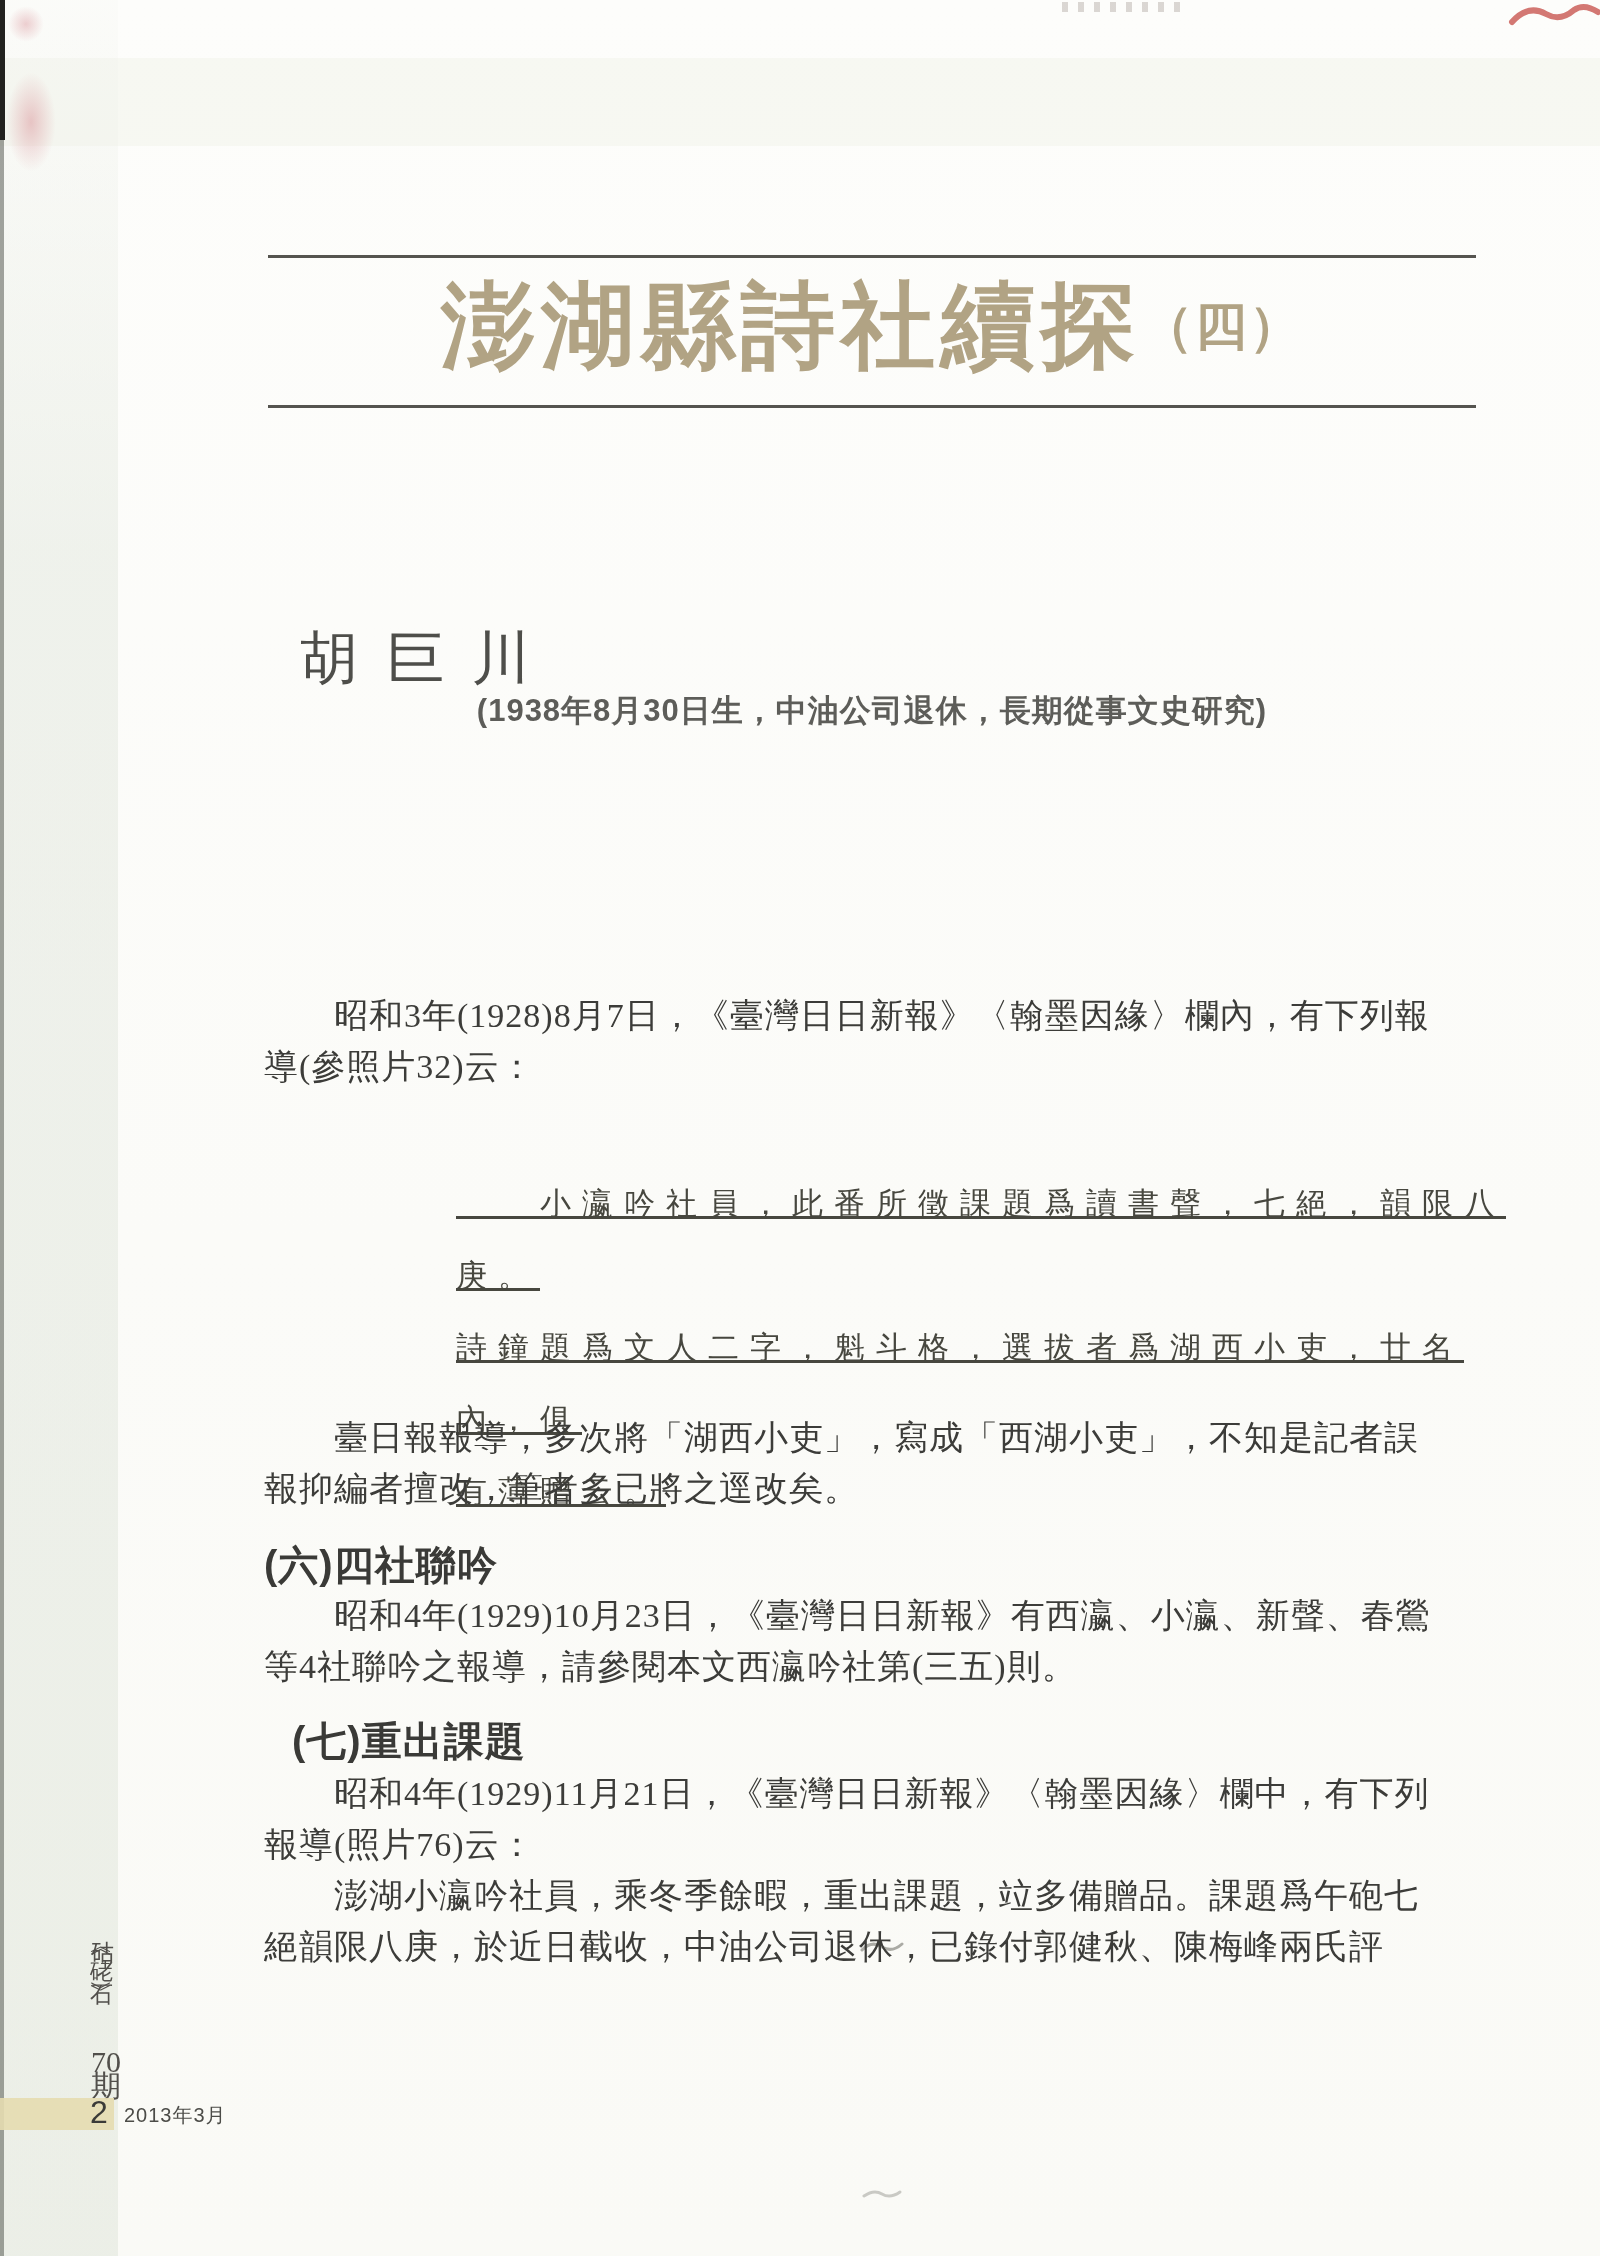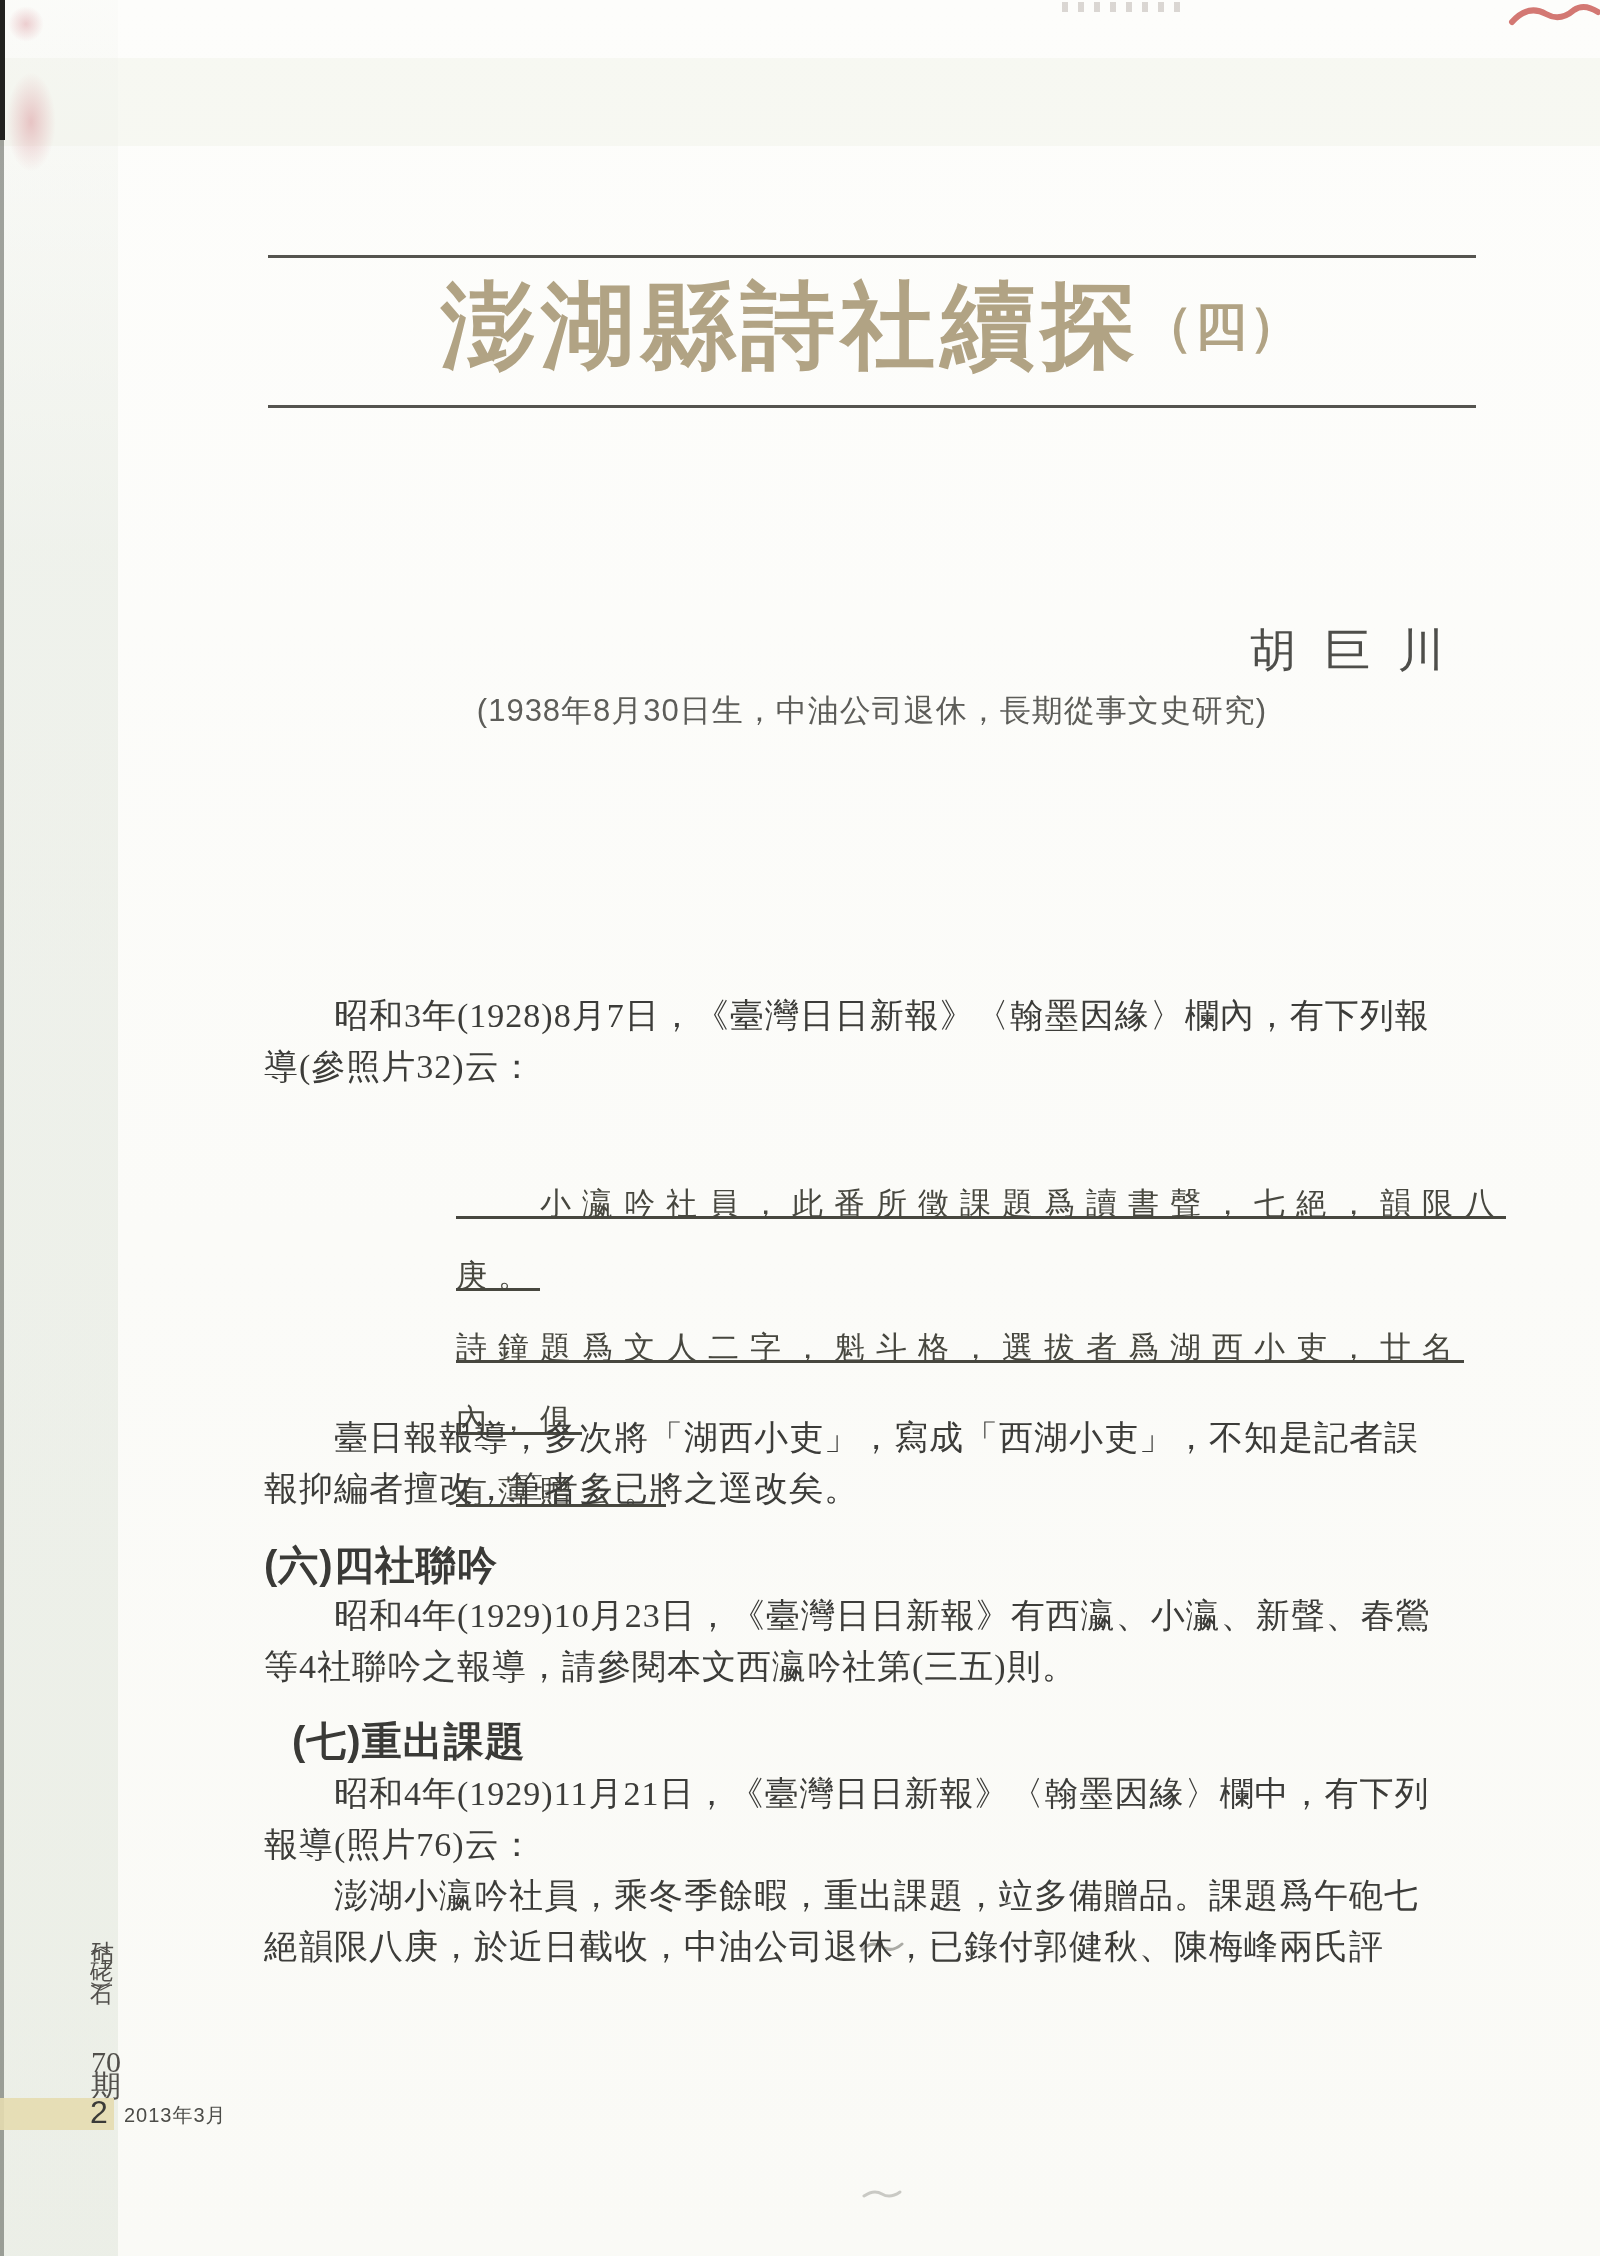--- a/index.html
+++ b/index.html
@@ -33,27 +33,27 @@
   .title-text{
     position:absolute;left:268px;top:266px;width:1208px;
     text-align:center;color:#b1a384;
     font-size:94px;font-weight:600;letter-spacing:6px;line-height:120px;
     white-space:nowrap;
   }
   .title-part{font-size:52px;letter-spacing:2px;vertical-align:14px;}
 
   
   .author-name{
-    position:absolute;left:264px;top:620px;width:1208px;text-align:right;
-    font-size:46px;color:#4e4e4a;letter-spacing:28px;text-indent:28px;
+    position:absolute;left:272px;top:620px;width:1208px;text-align:left;
+    font-size:58px;color:#4e4e4a;letter-spacing:28px;text-indent:28px;
   }
   .author-bio{
     position:absolute;left:268px;top:690px;width:1208px;text-align:center;
     font-family:"Liberation Sans", sans-serif;
-    font-size:31px;color:#5d5d59;letter-spacing:1px;
+    font-size:31px;color:#5d5d59;letter-spacing:1px;font-weight:bold;
   }
 
   
   .sec-heading{
     position:absolute;left:264px;
     font-family:"Liberation Sans", sans-serif;font-weight:700;
     font-size:40px;color:#3a3a37;letter-spacing:1px;white-space:nowrap;
   }
   .h5{top:930px;}
   .h6{top:1538px;}

